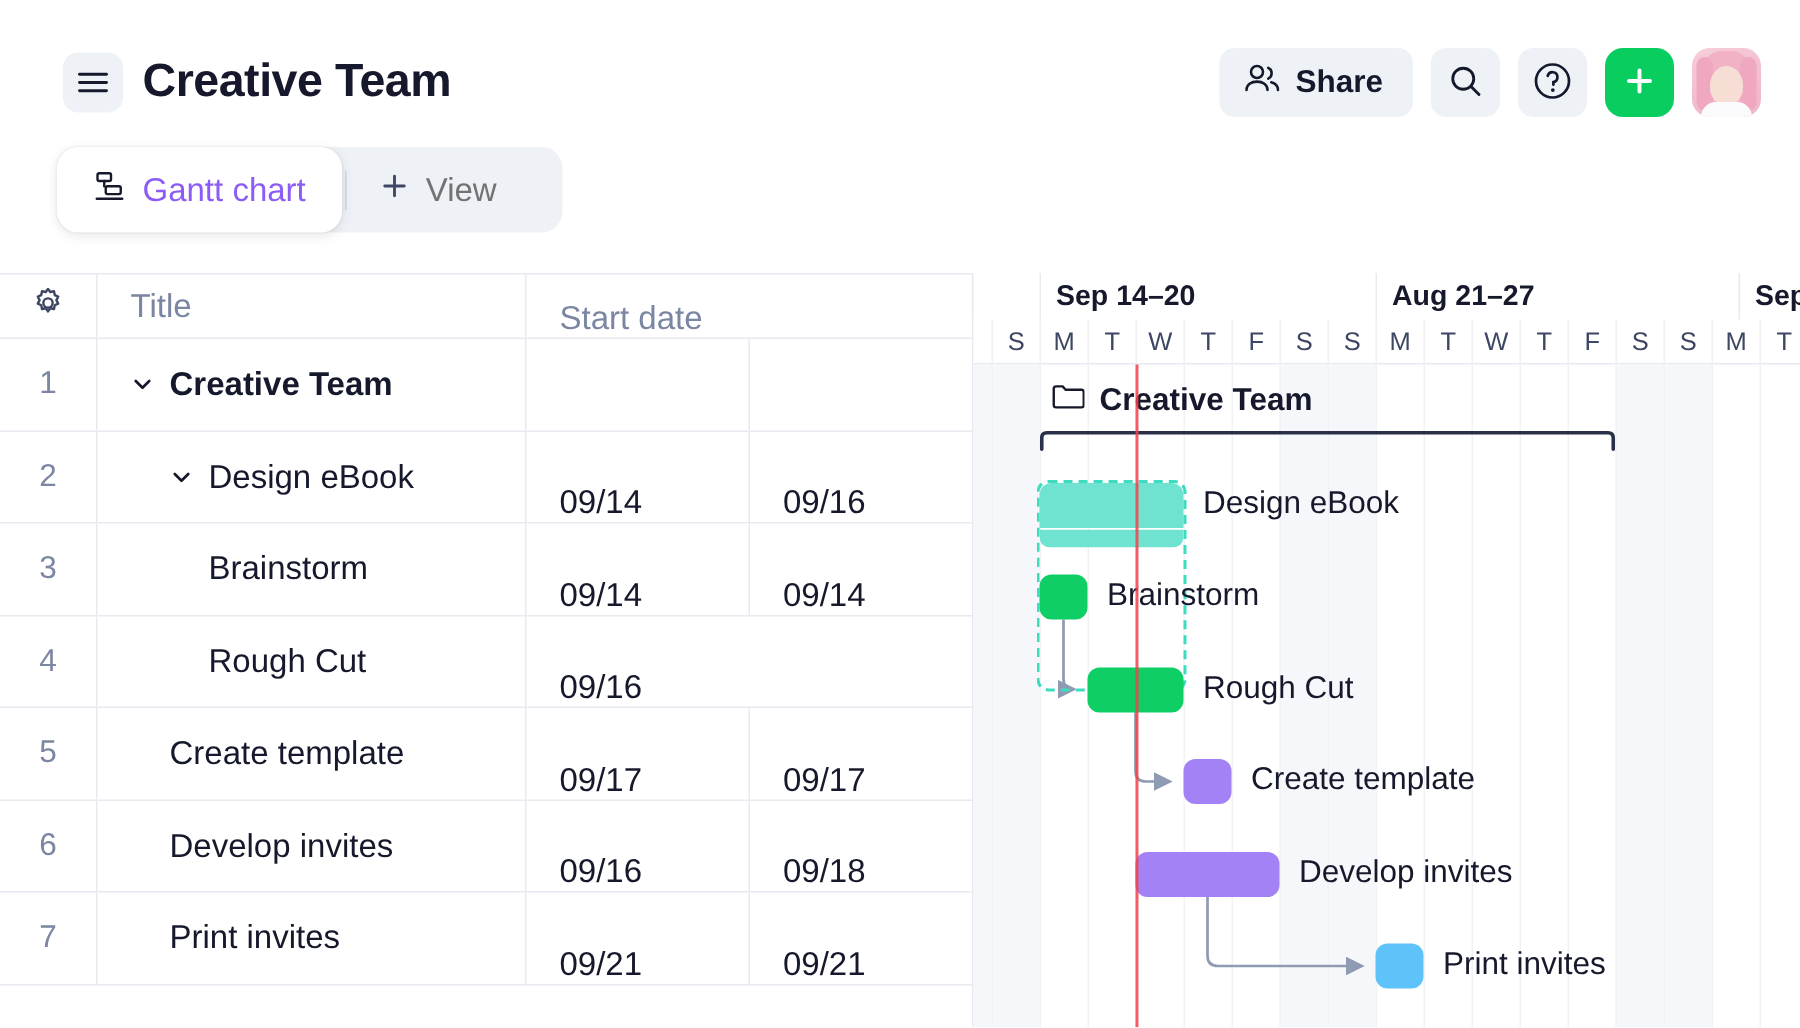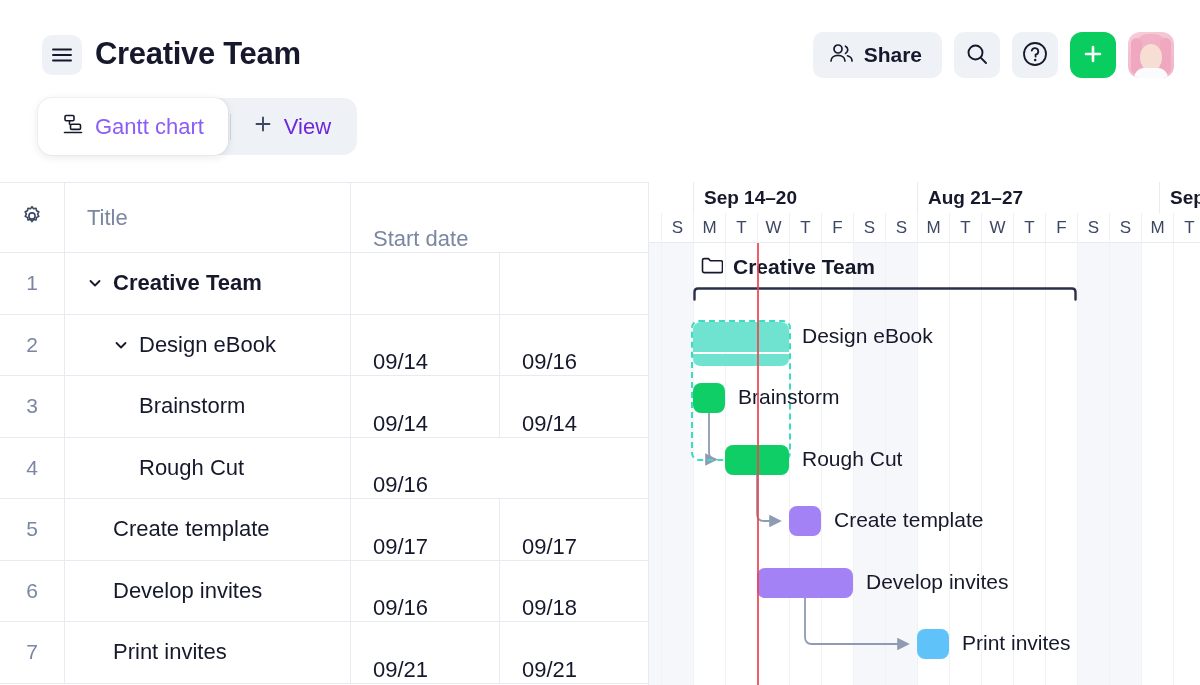--- a/index.html
+++ b/index.html
@@ -82,29 +82,29 @@
     height: 57px; padding: 0 24px;
     font-size: 22px; color: #3d4663; cursor: pointer;
     white-space: nowrap;
   }
   .tab.active {
     background: #ffffff; border-radius: 14px;
     box-shadow: 0 2px 8px rgba(22,25,44,0.10), 0 0 0 1px rgba(22,25,44,0.03);
     color: #8b5cf6; font-weight: 400;
   }
   .tab-sep { width: 1px; height: 26px; background: #c9d0de; margin: 0 2px; }
-  .tab.addview { color: #6d28d9; padding-left: 20px; padding-right: 26px; }
+  .tab.addview { color: #737373; padding-left: 20px; padding-right: 44px; }
 
   
   .grid {
     position: absolute; left: 0; top: 182px; width: 648px; height: 503px;
     background: #ffffff; overflow: hidden;
   }
   .grid-head {
-    height: 71px; display: flex; align-items: center;
+    height: 44px; display: flex; align-items: center;
     border-bottom: 1px solid #e7eaf0;
     border-top: 1px solid #e7eaf0;
   }
   .col-num  { width: 64px; flex: 0 0 64px; display:flex; align-items:center; justify-content:center; height:100%; }
   .col-title{ width: 286px; flex: 0 0 286px; height:100%; display:flex; align-items:center; padding-left: 22px;
               border-left: 1px solid #e7eaf0; }
   .col-date { width: 149px; flex: 0 0 149px; height:100%; display:flex; align-items:flex-end; padding-left: 22px;
               border-left: 1px solid #e7eaf0; }
   .hdr-label { font-size: 22px; color: #7b86a2; font-weight: 400; }
   .grid-row {

